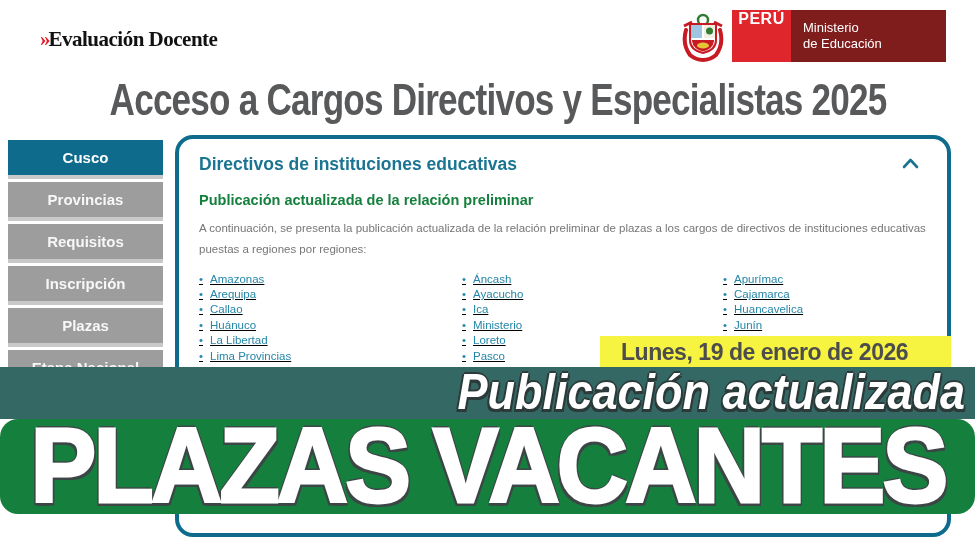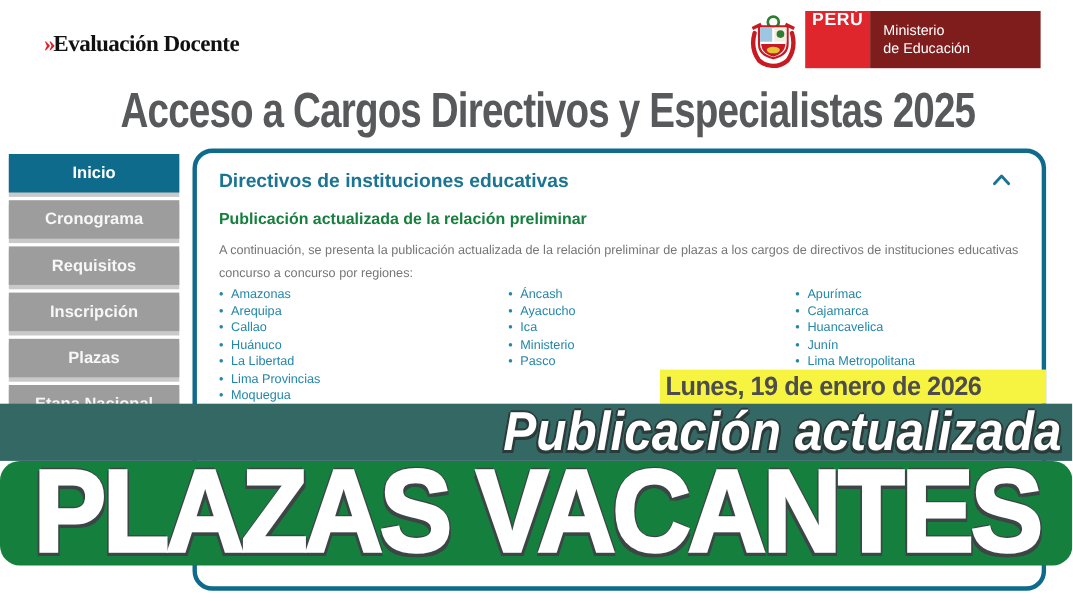--- a/index.html
+++ b/index.html
@@ -34,29 +34,29 @@
 
   
   .panel { position:absolute; left:175px; top:135px; width:776px; height:402px;
            border:4px solid #0e6b8c; border-radius:18px; background:#ffffff;
            padding:15px 20px; z-index:1; }
   .panel-head { display:flex; justify-content:space-between; align-items:flex-start; }
   .panel-title { font-weight:bold; font-size:17.5px; color:#1b7492; }
   .chevron-btn { margin:4px 8px 0 0; cursor:pointer; background:none; border:none; line-height:0; }
   .panel-subtitle { font-weight:bold; font-size:14.5px; color:#15803d; margin-top:17px; }
   .panel-paragraph { font-size:11.5px; color:#767676; line-height:1.85; margin-top:10px; }
-  .regions { display:flex; margin-top:0; }
+  .regions { display:flex; margin-top:11px;text-decoration:underline; }
   .regions ul { list-style:none; }
   .regions .col1 { width:263px; } .regions .col2 { width:261px; } .regions .col3 { flex:1; }
   .regions li { font-size:11.5px; color:#2486a8; line-height:15.4px; white-space:nowrap; cursor:pointer; }
   .regions li::before { content:"\2022"; margin-right:7px; color:#2486a8; }
 
   
   .date-box { position:absolute; left:600px; top:336px; width:351px; height:31px; background:#f7f441;
-              z-index:20; display:flex; align-items:center; padding-left:5px; white-space:nowrap; }
+              z-index:20; display:flex; align-items:center; padding-left:21px; white-space:nowrap; }
   .date-box span { font-weight:bold; font-size:24px; color:#4d4d4d; letter-spacing:-0.5px;
                    display:inline-block; transform:scaleX(0.96); transform-origin:left center; }
 
   
   .band1 { position:absolute; left:0; top:367px; width:975px; height:52px; background:#346864; z-index:30; }
   .band1-text { position:absolute; right:10px; top:50%;
                 transform:translateY(-52%) scaleX(0.9); transform-origin:right center;
                 font-style:italic; font-weight:bold; font-size:50px; color:#ffffff; white-space:nowrap;
                 text-shadow:-2px 0 0 #2c3a39, 2px 0 0 #2c3a39, 0 -2px 0 #2c3a39, 0 3px 0 #2c3a39,
                             2px 3px 0 #2c3a39, -2px 3px 0 #2c3a39; }
@@ -101,25 +101,25 @@
     </div>
   </div>
 
   <div class="page-title">
     <span>Acceso a Cargos Directivos y Especialistas 2025</span>
   </div>
 
   <nav class="sidebar">
 
       <div class="sb-item active">
-        <span>Inicio</span>
+        <span>Cusco</span>
       </div>
 
       <div class="sb-item">
-        <span>Cronograma</span>
+        <span>Provincias</span>
       </div>
 
       <div class="sb-item">
         <span>Requisitos</span>
       </div>
 
       <div class="sb-item">
         <span>Inscripción</span>
       </div>
 
@@ -135,39 +135,40 @@
   <section class="panel">
     <div class="panel-head">
       <h1 class="panel-title">Directivos de instituciones educativas</h1>
       <button class="chevron-btn" aria-label="collapse">
         <svg width="17" height="11" viewBox="0 0 17 11">
           <polyline points="2,9 8.5,2 15,9" fill="none" stroke="#1b7492" stroke-width="2.6" stroke-linecap="round" stroke-linejoin="round"></polyline>
         </svg>
       </button>
     </div>
     <h2 class="panel-subtitle">Publicación actualizada de la relación preliminar</h2>
-    <p class="panel-paragraph">A continuación, se presenta la publicación actualizada de la relación preliminar de plazas a los cargos de directivos de instituciones educativas concurso a concurso por regiones:</p>
+    <p class="panel-paragraph">A continuación, se presenta la publicación actualizada de la relación preliminar de plazas a los cargos de directivos de instituciones educativas puestas a regiones por regiones:</p>
 
     <div class="regions">
       <ul class="col1">
 
       <li><span>Amazonas</span></li>
           <li><span>Arequipa</span></li>
           <li><span>Callao</span></li>
           <li><span>Huánuco</span></li>
           <li><span>La Libertad</span></li>
           <li><span>Lima Provincias</span></li>
           <li><span>Moquegua</span></li>
         </ul>
       <ul class="col2">
 
       <li><span>Áncash</span></li>
           <li><span>Ayacucho</span></li>
           <li><span>Ica</span></li>
           <li><span>Ministerio</span></li>
+          <li><span>Loreto</span></li>
           <li><span>Pasco</span></li>
         </ul>
       <ul class="col3">
 
       <li><span>Apurímac</span></li>
           <li><span>Cajamarca</span></li>
           <li><span>Huancavelica</span></li>
           <li><span>Junín</span></li>
           <li><span>Lima Metropolitana</span></li>
         </ul>

